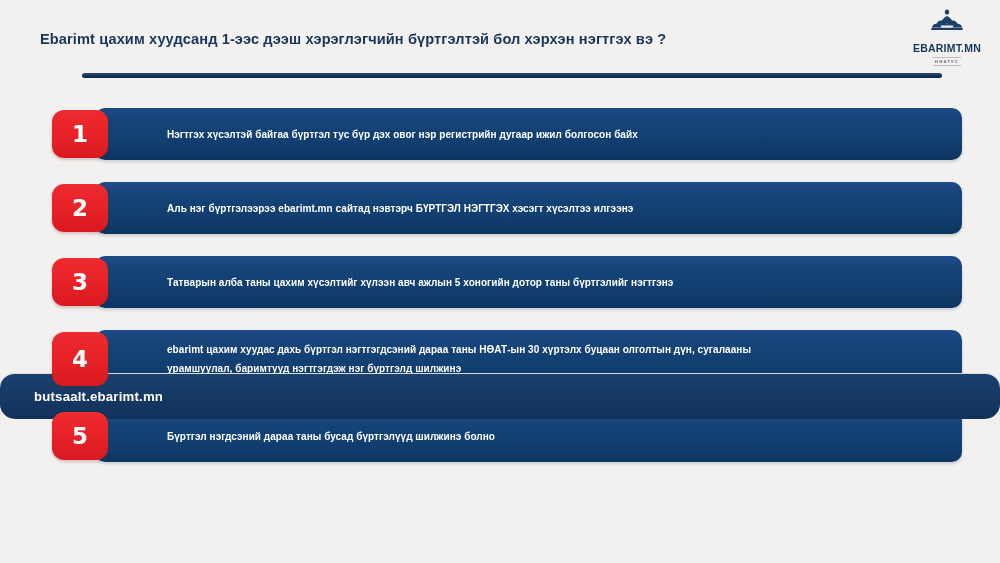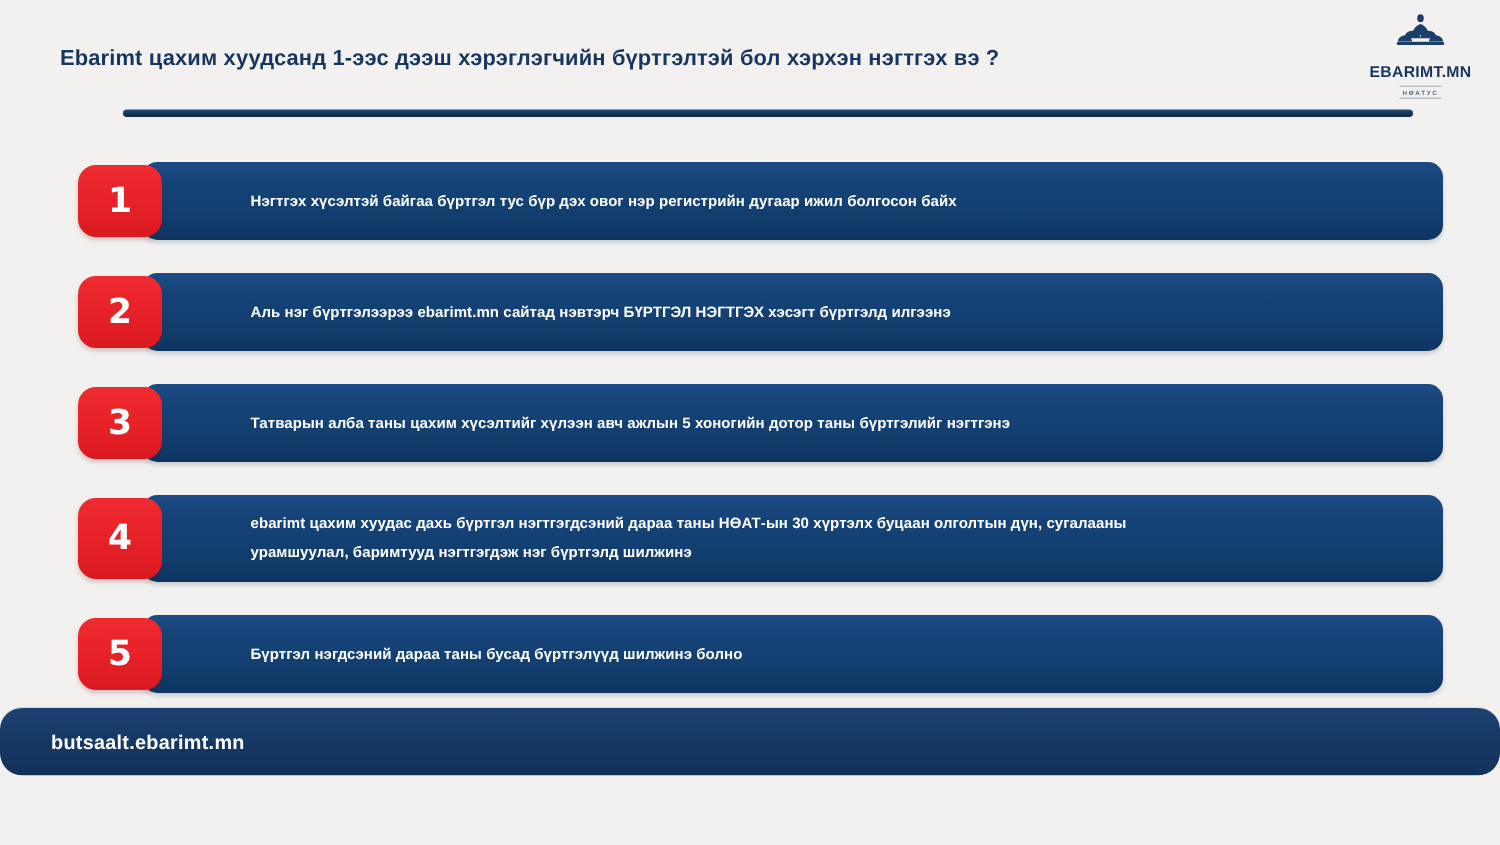--- a/index.html
+++ b/index.html
@@ -9,21 +9,21 @@
   body {
     width: 1000px;
     height: 563px;
     overflow: hidden;
     background: #f2f1ef;
     font-family: "Liberation Sans", "DejaVu Sans", sans-serif;
   }
   .page {
     position: relative;
     width: 1000px;
-    height: 517px;
+    height: 419px;
     background: #f2f1ef;
     box-sizing: border-box;
   }
 
   
   .header {
     position: absolute;
     left: 0;
     top: 0;
     width: 1000px;
@@ -209,21 +209,21 @@
         </div>
       </div>
       <div class="step-badge">
         <span class="step-num">1</span>
       </div>
     </div>
 
     <div class="step-row">
       <div class="step-bar">
         <div class="step-text">
-          <span>Аль нэг бүртгэлээрээ ebarimt.mn сайтад нэвтэрч БҮРТГЭЛ НЭГТГЭХ хэсэгт бүртгэлд илгээнэ</span>
+          <span>Аль нэг бүртгэлээрээ ebarimt.mn сайтад нэвтэрч БҮРТГЭЛ НЭГТГЭХ хэсэгт хүсэлтээ илгээнэ</span>
         </div>
       </div>
       <div class="step-badge">
         <span class="step-num">2</span>
       </div>
     </div>
 
     <div class="step-row">
       <div class="step-bar">
         <div class="step-text">

